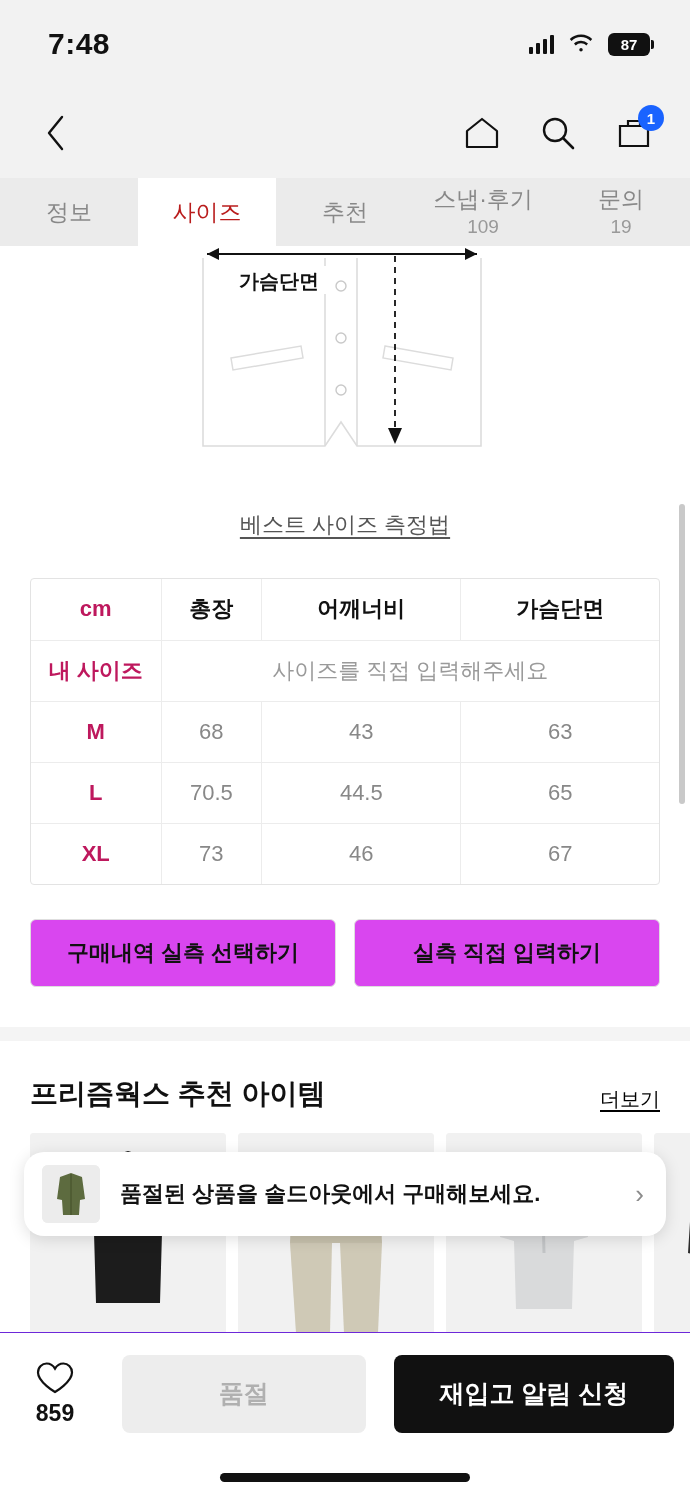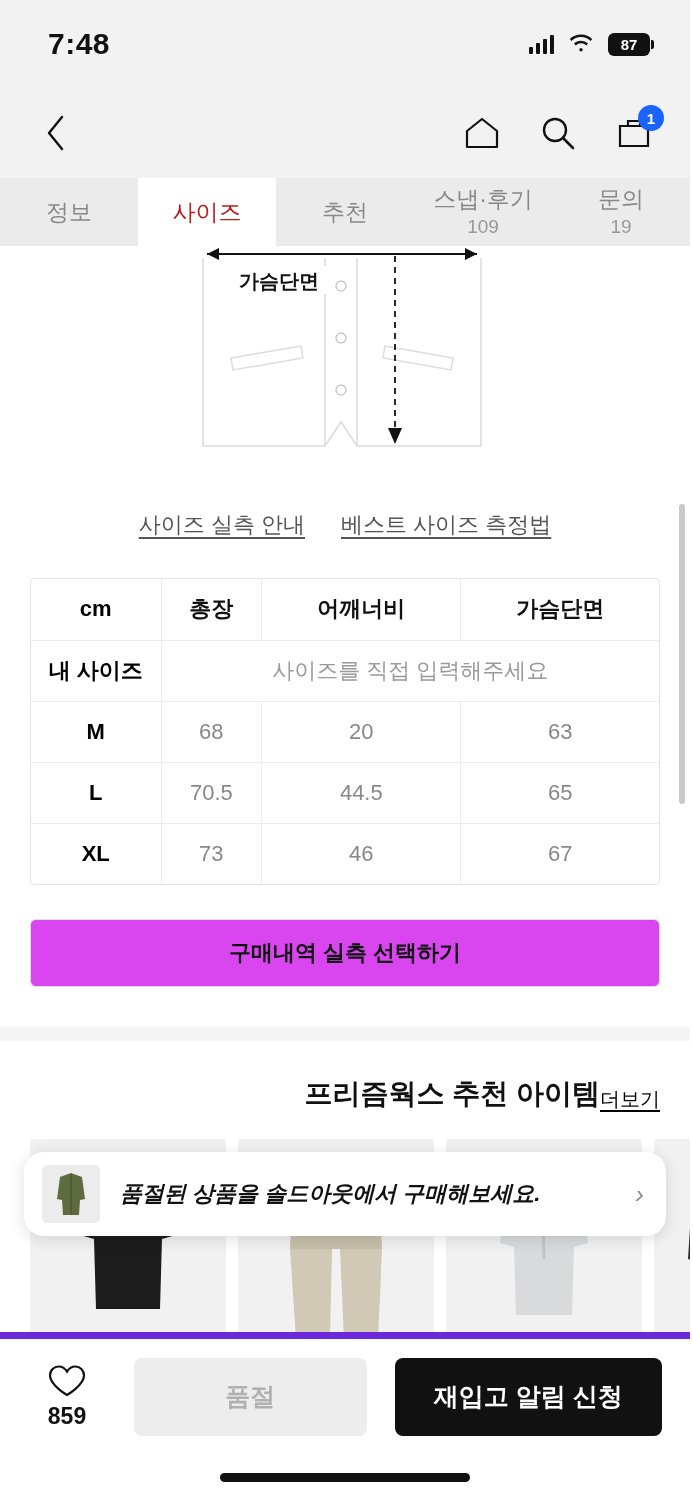--- a/index.html
+++ b/index.html
@@ -168,21 +168,21 @@
     border-bottom: 1px solid #ececec;
     border-right: 1px solid #ececec;
     height: 61px;
     text-align: center;
     font-size: 22px;
     font-weight: 400;
     color: #888;
   }
   .size-table th { color: #111; font-weight: 700; }
   .size-table tr td:first-child,
-  .size-table tr th:first-child { color: #000000; font-weight: 700; width: 130px; }
+  .size-table tr th:first-child { color: #be185d; font-weight: 700; width: 130px; }
   .size-table tr:last-child td { border-bottom: none; }
   .size-table th:last-child, .size-table td:last-child { border-right: none; }
   .mysize-cell { color: #9a9a9a !important; font-weight: 400 !important; }
 
   
   .btn-row {
     display: flex;
     gap: 18px;
     padding: 34px 30px 40px 30px;
   }
@@ -197,22 +197,22 @@
     font-weight: 600;
     display: flex; align-items: center; justify-content: center;
   }
 
   .section-gap { height: 14px; background: #f4f4f4; }
 
   
   .rec-head {
     display: flex;
     align-items: flex-end;
-    justify-content: flex-end;
-    padding: 34px 30px 26px 30px;
+    justify-content: space-between;
+    padding: 34px 30px 20px 30px;
   }
   .rec-title { font-size: 28px; font-weight: 700; color: #111; }
   .rec-more {
     font-size: 20px; color: #000000;
     text-decoration: underline;
     text-underline-offset: 4px;
   }
   .rec-strip {
     display: flex;
     gap: 12px;
@@ -236,21 +236,20 @@
     left: 24px; right: 24px;
     bottom: 96px;
     height: 84px;
     background: #ffffff;
     border-radius: 20px;
     box-shadow: 0 3px 16px rgba(0,0,0,0.13);
     display: flex;
     align-items: center;
     padding: 0 22px 0 18px;
     gap: 20px;
-    font-style: italic;
   }
   .toast-thumb {
     width: 58px; height: 58px;
     border-radius: 6px;
     background: #ececec;
     position: relative;
     overflow: hidden;
     flex: none;
   }
   .toast-text { flex: 1; font-size: 22px; font-weight: 700; color: #111; }
@@ -262,24 +261,24 @@
     right: 5px; top: 258px;
     width: 6px; height: 300px;
     background: #c9c9c9;
     border-radius: 3px;
   }
 
   
   .bottombar {
     height: 122px;
     background: #ffffff;
-    border-top: 7px solid #6d28d9;
-    display: flex;
-    align-items: center;
-    padding: 0 28px;
+    border-top: 1px solid #6d28d9;
+    display: flex;
+    align-items: center;
+    padding: 0 16px;
     gap: 28px;
     flex: none;
   }
   .like {
     width: 78px;
     display: flex;
     flex-direction: column;
     align-items: center;
     justify-content: center;
     gap: 4px;
@@ -418,21 +417,20 @@
 
         <line x1="200" y1="10" x2="200" y2="186" stroke="#111" stroke-width="1.8" stroke-dasharray="6 5"></line>
         <path d="M200 198 L193 182 L207 182 Z" fill="#111"></path>
 
         <rect x="36" y="20" width="96" height="28" fill="#ffffff"></rect>
         <text x="84" y="42" text-anchor="middle" font-family="Liberation Sans, sans-serif" font-size="20" font-weight="700" fill="#111">가슴단면</text>
       </svg>
     </div>
 
     <div class="guide-links">
-      <a href="#">사이즈 실측 안내</a>
       <a href="#">베스트 사이즈 측정법</a>
     </div>
 
     <div class="size-table">
       <table>
         <thead>
           <tr>
             <th>cm</th>
             <th>총장</th>
             <th>어깨너비</th>
@@ -440,41 +438,42 @@
           </tr>
         </thead>
         <tbody>
           <tr>
             <td>내 사이즈</td>
             <td class="mysize-cell" colspan="3">사이즈를 직접 입력해주세요</td>
           </tr>
           <tr>
             <td>M</td>
             <td>68</td>
-            <td>20</td>
+            <td>43</td>
             <td>63</td>
           </tr>
           <tr>
             <td>L</td>
             <td>70.5</td>
             <td>44.5</td>
             <td>65</td>
           </tr>
           <tr>
             <td>XL</td>
             <td>73</td>
             <td>46</td>
             <td>67</td>
           </tr>
         </tbody>
       </table>
     </div>
 
     <div class="btn-row">
       <div class="outline-btn">구매내역 실측 선택하기</div>
+      <div class="outline-btn">실측 직접 입력하기</div>
     </div>
 
     <div class="section-gap"></div>
 
     <div class="rec-head">
       <div class="rec-title">프리즘웍스 추천 아이템</div>
       <div class="rec-more">더보기</div>
     </div>
 
     <div class="rec-strip">

